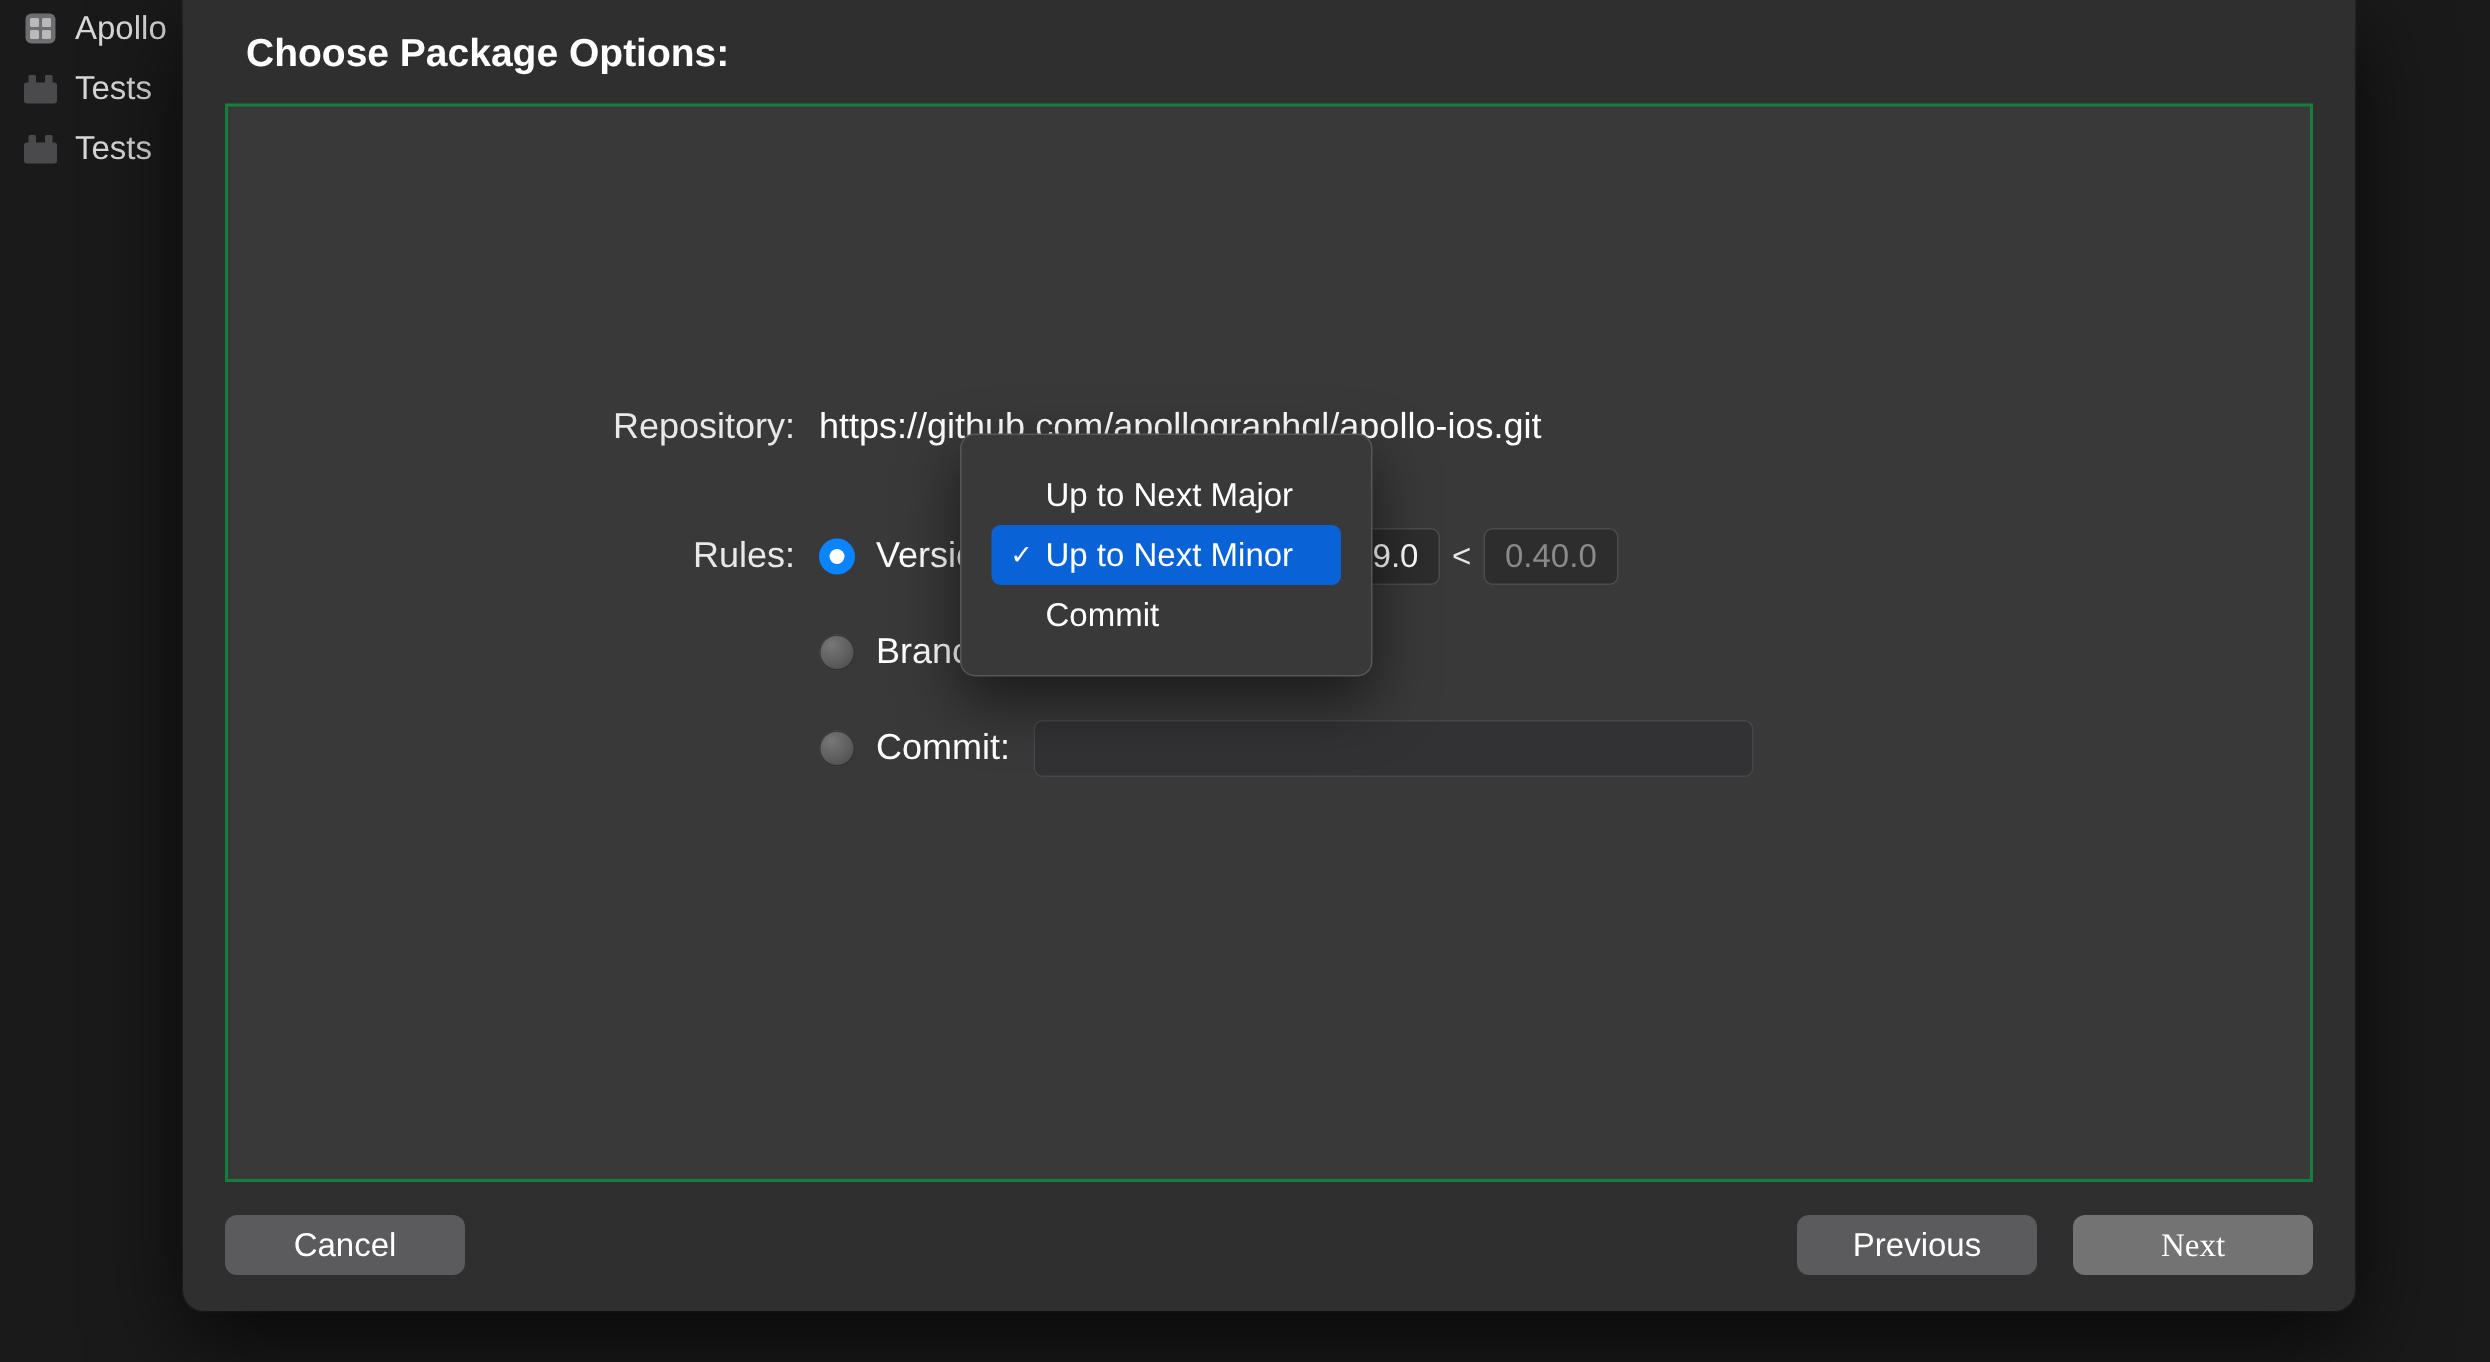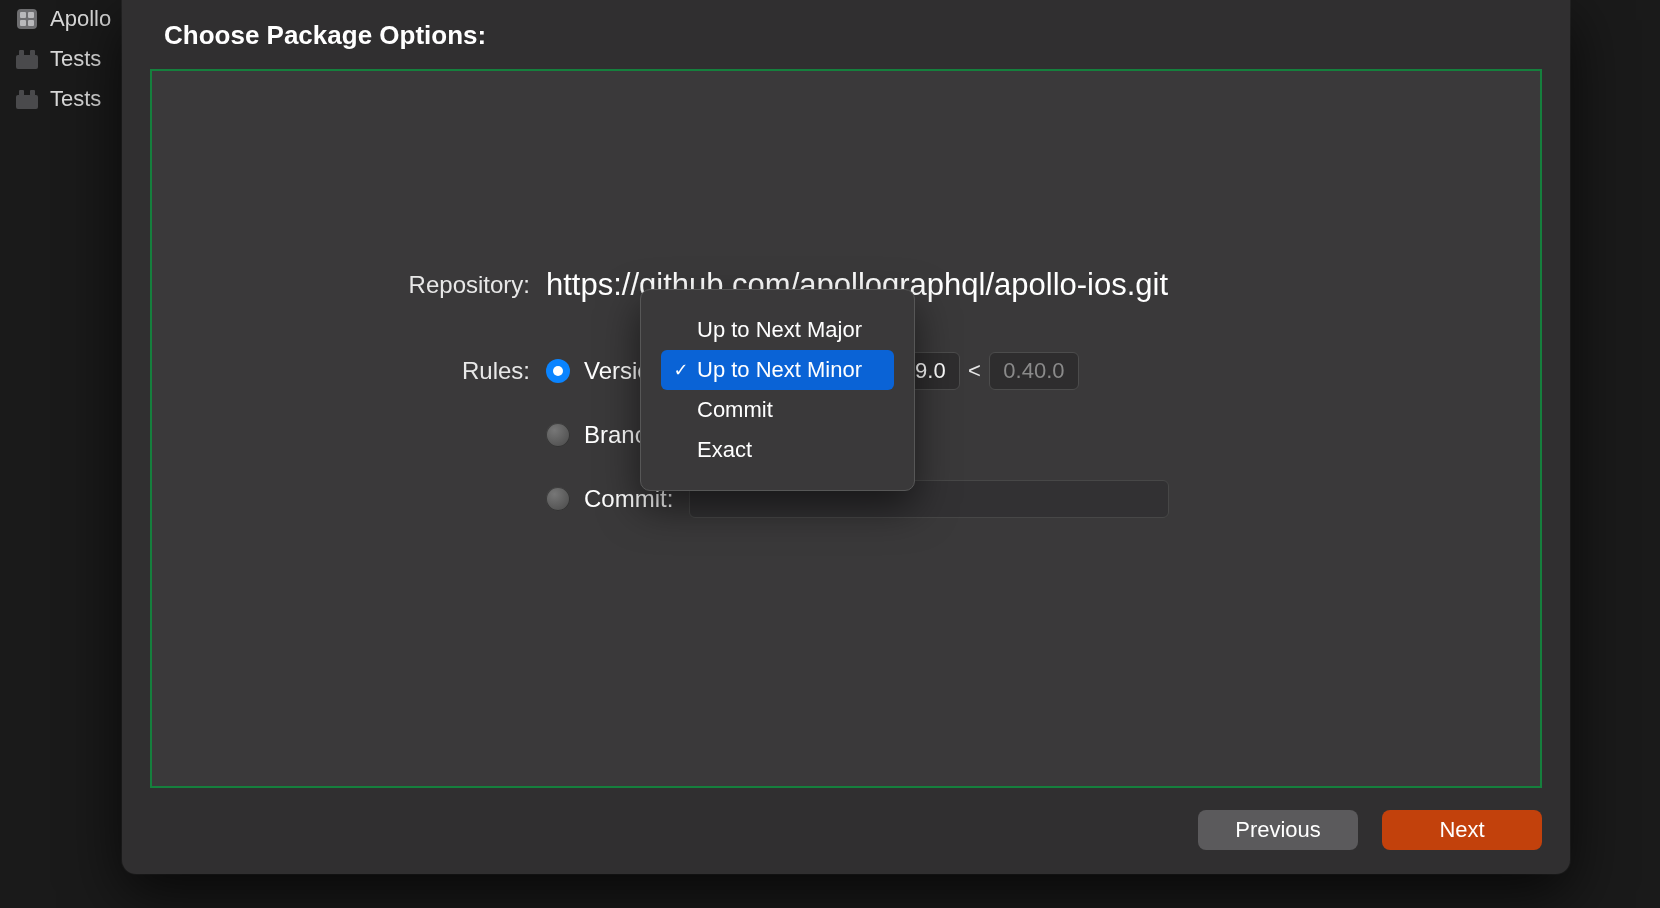--- a/index.html
+++ b/index.html
@@ -85,21 +85,21 @@
     margin-bottom: 12px;
   }
   .form-label {
     width: 148px;
     text-align: right;
     font-size: 24px;
     color: #e8e8e8;
     margin-right: 16px;
   }
   .repo-value {
-    font-size: 31px;
+    font-size: 24px;
     color: #fff;
   }
 
   .radio {
     width: 24px;
     height: 24px;
     border-radius: 50%;
     border: none;
     margin-right: 14px;
     flex-shrink: 0;
@@ -218,22 +218,23 @@
     align-items: center;
     justify-content: center;
     cursor: default;
     user-select: none;
   }
   .btn-gray {
     background: #5b5a5c;
     color: #fff;
   }
   .btn-blue {
-    background: #c2410c;
-    color: #fff;
+    background: #737373;
+    color: #fff;
+    font-family: Liberation Serif, serif;
   }
   .footer-spacer { flex: 1; }
   .footer .btn + .btn { margin-left: 24px; }
 </style>
 </head>
 <body>
 
 <div class="bg-right-hint">Add packages here</div>
 
 <div class="sidebar">
@@ -318,26 +319,23 @@
         <span>Up to Next Major</span>
       </div>
       <div class="dd-item selected">
         <span class="dd-check">✓</span>
         <span>Up to Next Minor</span>
       </div>
       <div class="dd-item">
         <span class="dd-check blank">✓</span>
         <span>Commit</span>
       </div>
-      <div class="dd-item">
-        <span class="dd-check blank">✓</span>
-        <span>Exact</span>
-      </div>
     </div>
 
   </div>
 
   <div class="footer">
+    <div class="btn btn-gray">Cancel</div>
     <div class="footer-spacer"></div>
     <div class="btn btn-gray">Previous</div>
     <div class="btn btn-blue">Next</div>
   </div>
 </div>
 
 </body></html>

